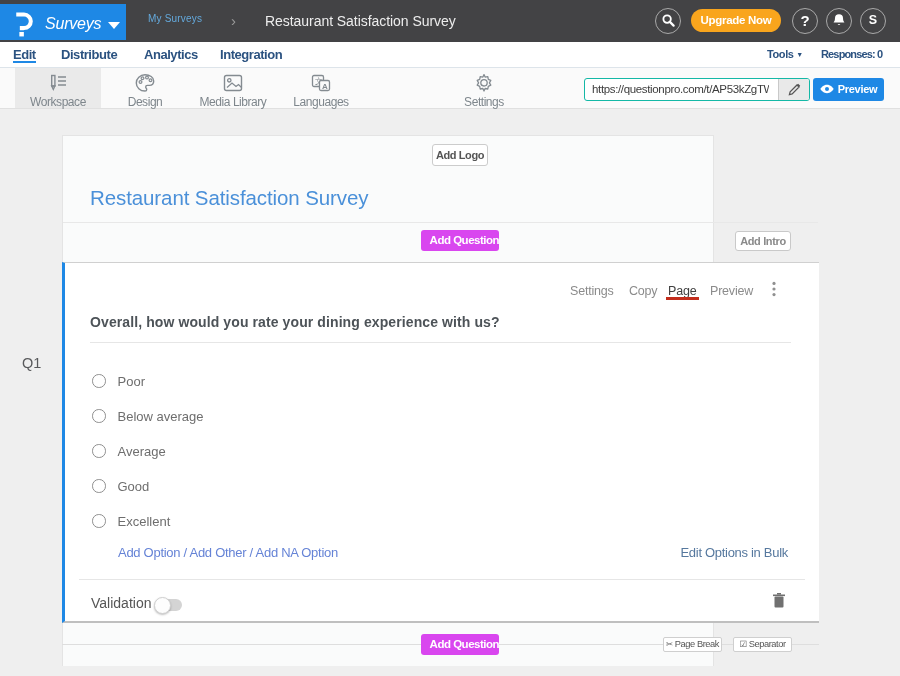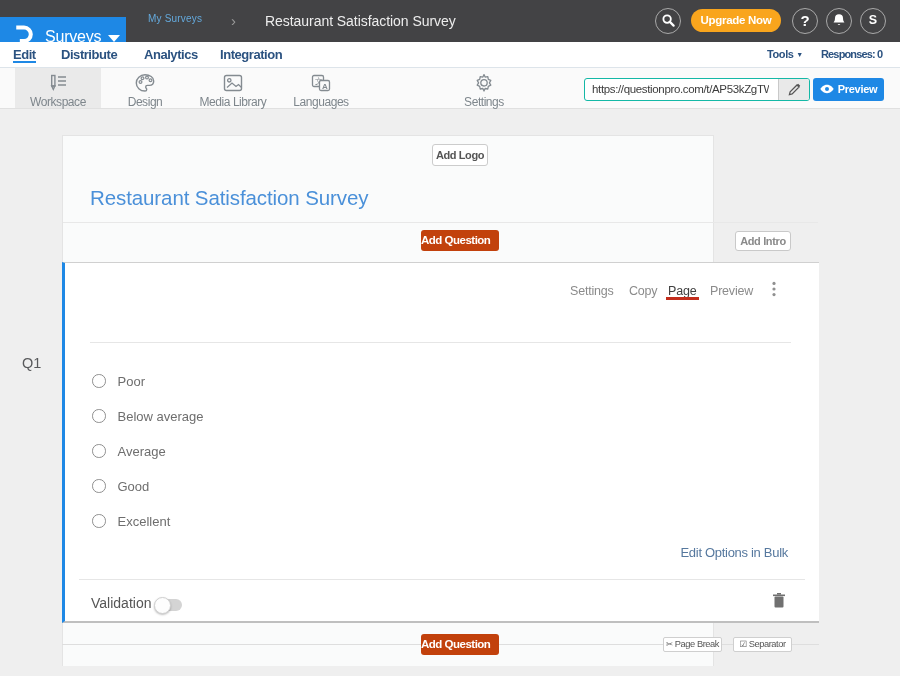--- a/index.html
+++ b/index.html
@@ -3,21 +3,21 @@
 <meta charset="utf-8">
 <style>
 * { margin:0; padding:0; box-sizing:border-box; }
 html,body { width:900px; height:676px; overflow:hidden; }
 body { font-family:"Liberation Sans", sans-serif; background:#efefef; position:relative; }
 #root { position:absolute; left:0; top:0; width:900px; height:676px; }
 div { white-space:nowrap; }
 
 
 #topbar { position:absolute; left:0; top:0; width:900px; height:42px; background:#434345; }
-#logobox { position:absolute; left:0; top:17px; width:126px; height:36px; background:#1e88e5; }
+#logobox { position:absolute; left:0; top:4px; width:126px; height:36px; background:#1e88e5;font-style:italic; }
 #surveys-txt { position:absolute; left:45px; top:11px; color:#fff; font-size:16px; font-weight:400; letter-spacing:-.2px; }
 #surveys-caret { position:absolute; left:108px; top:18px; width:0; height:0; border-left:6px solid transparent; border-right:6px solid transparent; border-top:7px solid #fff; }
 #crumb1 { position:absolute; left:148px; top:13px; color:#64a9dc; font-size:10px; letter-spacing:.2px; }
 #crumb-sep { position:absolute; left:231px; top:12px; color:#9a9a9a; font-size:15px; }
 #crumb2 { position:absolute; left:265px; top:13px; color:#ededed; font-size:14px; letter-spacing:-.05px; }
 .circ { position:absolute; top:8px; width:26px; height:26px; border:1.7px solid #a9a9a9; border-radius:50%; color:#fff; text-align:center; }
 #upgrade { position:absolute; left:691px; top:9px; width:90px; height:23px; background:#f9a51d; border-radius:12px; color:#fff; font-size:11.5px; font-weight:700; letter-spacing:-.3px; text-align:center; line-height:23px; }
 
 
 #nav2 { position:absolute; left:0; top:42px; width:900px; height:26px; background:#fff; border-bottom:1px solid #dde4ea; }
@@ -34,21 +34,21 @@
 #urltext { position:absolute; left:7px; top:4px; font-size:11.5px; letter-spacing:-.35px; color:#3c3c3c; white-space:nowrap; overflow:hidden; width:177px; }
 #pencilseg { position:absolute; right:0; top:0; width:31px; height:21px; background:#e9e9e9; border-left:1px solid #c9c9c9; border-radius:0 2px 2px 0; }
 #previewbtn { position:absolute; left:813px; top:10px; width:71px; height:23px; background:#1e88e5; border-radius:3px; color:#fff; font-size:11px; font-weight:700; letter-spacing:-.3px; text-align:center; line-height:23px; }
 
 
 #content { position:absolute; left:0; top:109px; width:900px; height:567px; background:#efefef; }
 #card { position:absolute; left:62px; top:135px; width:652px; height:531px; background:#fafbfb; border:1px solid #e4e4e4; border-bottom:none; }
 #addlogo { position:absolute; left:369px; top:8px; width:56px; height:22px; background:#fff; border:1px solid #ccc; border-radius:3px; color:#555; font-size:11px; font-weight:700; letter-spacing:-.4px; text-align:center; line-height:20px; }
 #title { position:absolute; left:27px; top:50px; color:#4a90d9; font-size:20.5px; letter-spacing:-.1px; }
 #sec1-line { position:absolute; left:0; top:86px; width:755px; height:1px; background:#e8e8e8; }
-.bluebtn { background:#c2410c; border-radius:3px; color:#fff; font-size:11.5px; font-weight:700; letter-spacing:-.5px; text-align:left; }
+.bluebtn { background:#d946ef; border-radius:3px; color:#fff; font-size:11.5px; font-weight:700; letter-spacing:-.5px; text-align:right; }
 #addq1 { position:absolute; left:358px; top:94px; width:78px; height:21px; line-height:21px; }
 #addintro { position:absolute; left:672px; top:95px; width:56px; height:20px; background:#fff; border:1px solid #c9c9c9; border-radius:3px; color:#8a8a8a; font-size:11px; font-weight:700; letter-spacing:-.35px; text-align:center; line-height:18px; }
 
 
 #qblock { position:absolute; left:-1px; top:126px; width:757px; height:361px; background:#fff; border-top:1px solid #d0d0d0; border-bottom:2px solid #bfbfbf; border-left:3.5px solid #1e88e5; }
 .qlink { position:absolute; top:21px; color:#8b8b8b; font-size:12.5px; letter-spacing:-.2px; }
 #logiclink { color:#3f3f3f; }
 #logic-ul { position:absolute; left:601px; top:34px; width:33px; height:3px; background:#c32e1d; }
 #qdots { position:absolute; left:707px; top:16px; width:4px; height:20px; }
 #qtext { position:absolute; left:25px; top:50.5px; color:#4d5358; font-size:14px; font-weight:700; letter-spacing:.1px; }
@@ -188,33 +188,35 @@
       <div class="qlink" style="left:505px;">Settings</div>
       <div class="qlink" style="left:564px;">Copy</div>
       <div class="qlink" id="logiclink" style="left:603px;">Page</div>
       <div id="logic-ul"></div>
       <div class="qlink" style="left:645px;">Preview</div>
       <svg id="qdots" viewBox="0 0 5 20" width="5" height="20">
         <circle cx="2.5" cy="3" r="2" fill="#909090"></circle>
         <circle cx="2.5" cy="10" r="2" fill="#909090"></circle>
         <circle cx="2.5" cy="17" r="2" fill="#909090"></circle>
       </svg>
+      <div id="qtext">Overall, how would you rate your dining experience with us?</div>
       <div id="qline"></div>
 
       <div class="radio" style="top:111px;"></div>
         <div class="rlabel" style="top:111px;">Poor</div>
       <div class="radio" style="top:146px;"></div>
         <div class="rlabel" style="top:146px;">Below average</div>
       <div class="radio" style="top:181px;"></div>
         <div class="rlabel" style="top:181px;">Average</div>
       <div class="radio" style="top:216px;"></div>
         <div class="rlabel" style="top:216px;">Good</div>
       <div class="radio" style="top:251px;"></div>
         <div class="rlabel" style="top:251px;">Excellent</div>
 
+      <div id="addopts">Add Option / Add Other / Add NA Option</div>
       <div id="bulk">Edit Options in Bulk</div>
       <div id="vline"></div>
       <div id="vallabel">Validation</div>
       <div id="toggle">
           <div id="knob"></div>
         </div>
       <svg style="position:absolute; left:708px; top:330px;" width="12" height="15" viewBox="0 0 12 15">
         <rect x="1.5" y="3.5" width="9" height="11" rx="1" fill="#707070"></rect>
         <rect x="0" y="1.5" width="12" height="1.6" fill="#707070"></rect>
         <rect x="4" y="0" width="4" height="1.6" fill="#707070"></rect>

